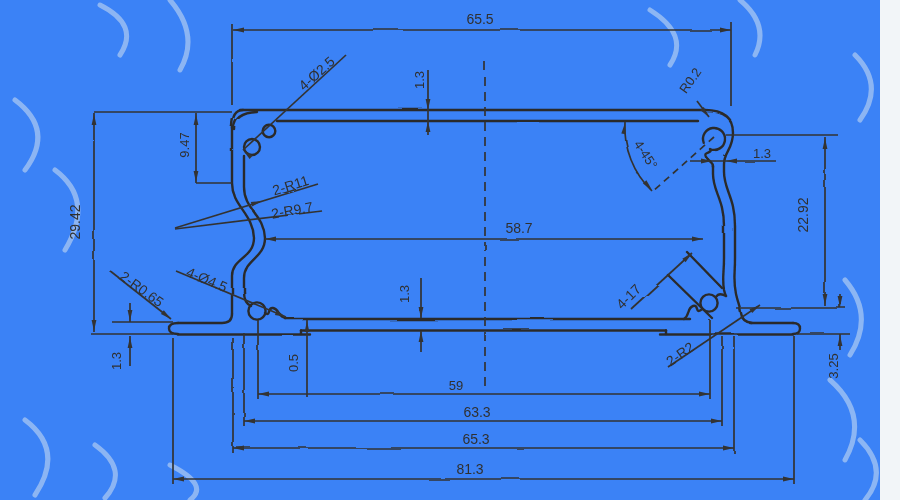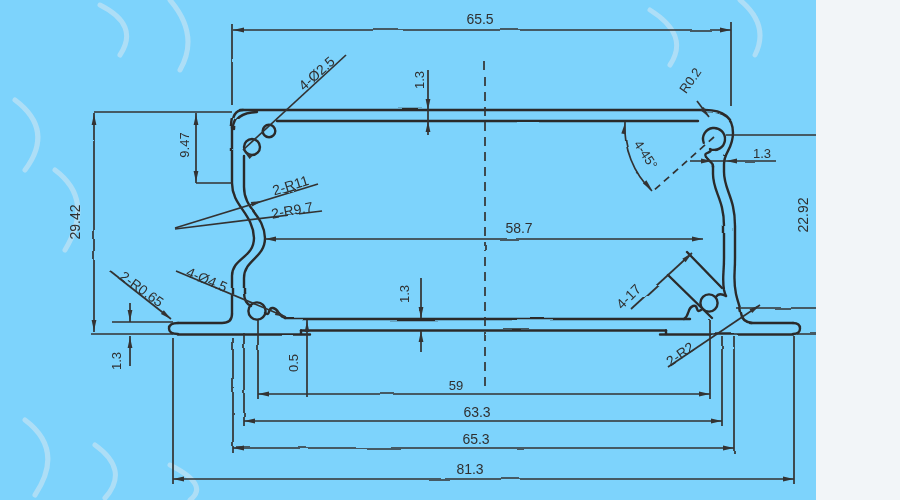--- a/index.html
+++ b/index.html
@@ -1,16 +1,16 @@
 <!DOCTYPE html>
 <html><head>
 <meta charset="utf-8">
 <style>
 html,body{margin:0;padding:0;background:#f2f5f8;}
-#page{position:relative;width:816px;height:500px;background:#7dd3fc;overflow:hidden;}
+#page{position:relative;width:880px;height:500px;background:#3b82f6;overflow:hidden;}
 svg{position:absolute;left:0;top:0;}
 text{font-family:"Liberation Sans",sans-serif;fill:#303030;}
 </style>
 </head>
 <body>
 <div id="page">
 <svg width="900" height="500" viewBox="0 0 900 500">
 <defs>
 <filter id="rough" x="-5%" y="-5%" width="110%" height="110%">
 <feTurbulence type="fractalNoise" baseFrequency="0.012 0.06" numOctaves="2" seed="11" result="n"></feTurbulence>

